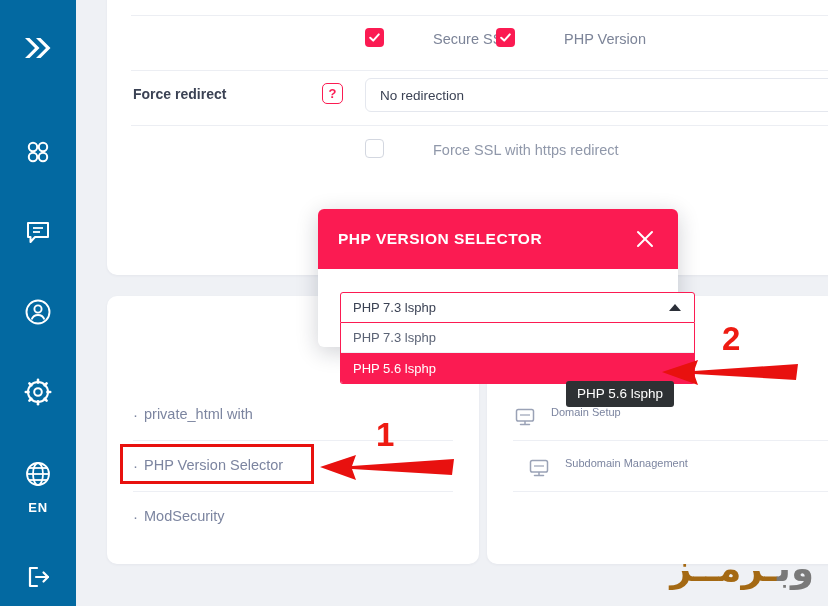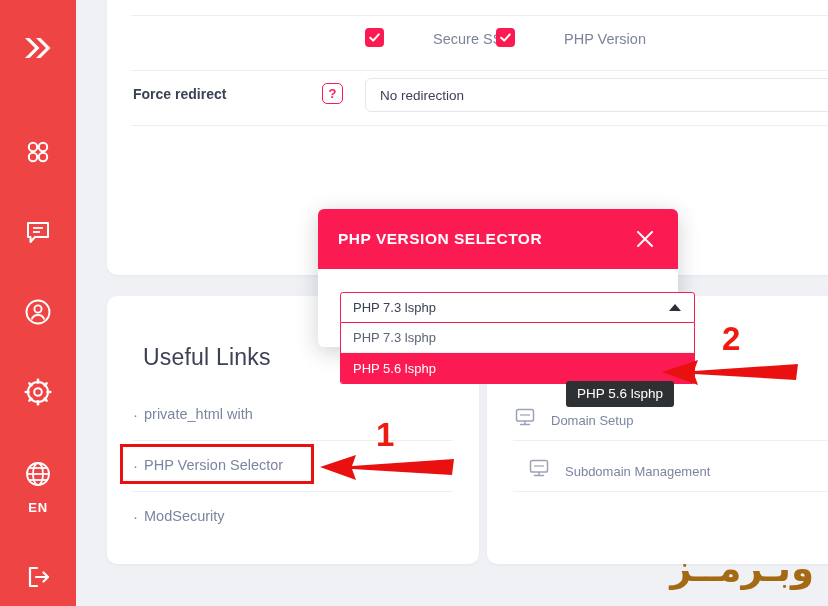--- a/index.html
+++ b/index.html
@@ -8,21 +8,21 @@
     overflow: hidden;
     background: #eff1f5;
     font-family: "Liberation Sans", sans-serif;
   }
   #root { position: relative; width: 828px; height: 606px; }
 
   
   .sidebar {
     position: absolute; left: 0; top: 0;
     width: 76px; height: 606px;
-    background: #ef4444;
+    background: #0369a1;
     display: flex; flex-direction: column; align-items: center;
   }
   .logo-wrap { margin-top: 22px; width: 52px; height: 52px;
     display: flex; align-items: center; justify-content: center; }
   .side-icon {
     width: 38px; height: 38px;
     display: flex; align-items: center; justify-content: center;
     cursor: pointer;
   }
   .side-icon svg { display: block; }
@@ -86,22 +86,22 @@
     font-size: 23px; font-weight: 400; letter-spacing: .2px;
   }
   .link-item {
     position: absolute; color: #7c85a0; font-size: 14.5px;
     display: flex; align-items: center; cursor: pointer;
   }
   .bullet { margin-right: 6px; color: #7c85a0; font-size: 15px; line-height: 1; }
   .link-sep { position: absolute; height: 1px; background: #edeff4; }
 
   .menu-item {
-    position: absolute; display: flex; align-items: flex-end;
-    color: #7c85a0; font-size: 13px; cursor: pointer;
+    position: absolute; display: flex; align-items: flex-start;
+    color: #7c85a0; font-size: 11px; cursor: pointer;
   }
   .menu-item .mi-icon { width: 24px; margin-right: 14px; display: flex;
     align-items: center; justify-content: center; flex: 0 0 auto; }
 
   
   .modal {
     position: absolute; left: 318px; top: 209px; width: 360px;
     background: #ffffff; border-radius: 6px;
     box-shadow: 0 5px 22px rgba(20,25,45,.20);
     z-index: 40;
@@ -158,21 +158,21 @@
   }
   .anno-arrow { position: absolute; z-index: 71; pointer-events: none; }
 
   
   .watermark {
     position: absolute; right: 14px; bottom: 16px;
     font-size: 37px; font-weight: 700; direction: rtl;
     font-family: "DejaVu Sans", sans-serif;
     z-index: 5; opacity: .95; white-space: nowrap;
   }
-  .wm-a { color: #a16207; text-align: center; }
+  .wm-a { color: #737373; text-align: center; }
   .wm-b { color: #a16207; }
 
   .bottom-strip { position: absolute; left: 76px; bottom: 0; width: 752px; height: 8px;
     background: #eff1f5; z-index: 8; }
 </style>
 </head>
 <body>
 
 <div id="root">
 
@@ -274,24 +274,27 @@
             <polyline points="2.2,6.8 5.2,9.6 10.8,3.4" fill="none" stroke="#ffffff" stroke-width="2" stroke-linecap="round" stroke-linejoin="round"></polyline>
           </svg>
         </span>
         <span class="check-label">PHP Version</span>
       </div>
 
       <div class="field-label" style="left:26px; top:206px">Force redirect</div>
       <div class="help-badge" style="left:215px; top:203px">?</div>
       <div class="select-box" style="left:258px; top:198px; width:470px; height:34px">No redirection</div>
 
+      <div class="check-row" style="left:258px; top:259px">
+        <span class="cbox off"></span>
+        <span class="check-label dim">Force SSL with https redirect</span>
+      </div>
     </div>
 
     <div class="card card-left">
-      <div class="card-title" style="left:36px; top:48px">Useful Links</div>
 
       <div class="link-item" style="left:26px; top:110px">
         <span class="bullet">·</span>
         <span>private_html with</span>
       </div>
       <div class="link-sep" style="left:26px; top:144px; width:320px"></div>
 
       <div class="link-item" style="left:26px; top:161px">
         <span class="bullet">·</span>
         <span>PHP Version Selector</span>

